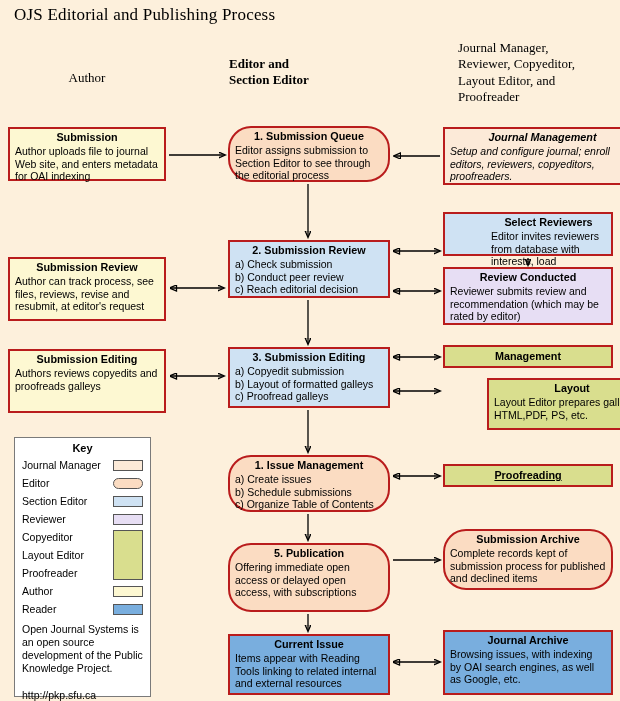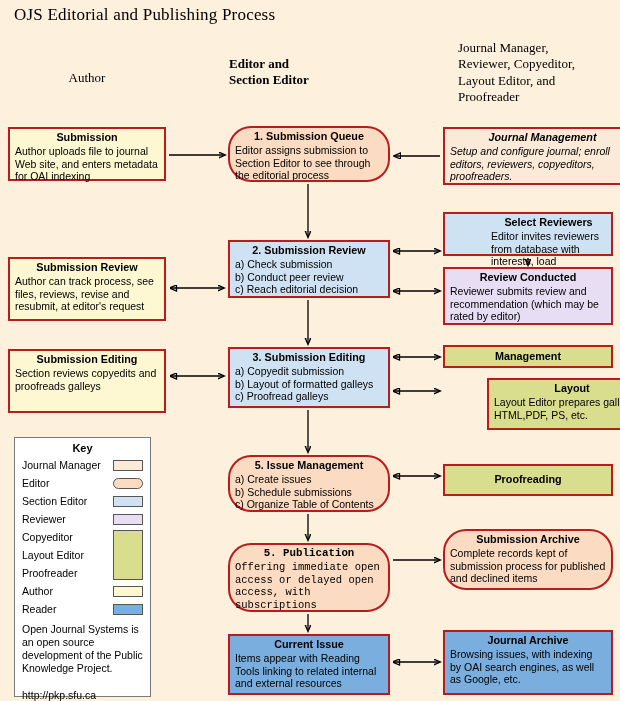--- a/index.html
+++ b/index.html
@@ -41,29 +41,29 @@
 
   
   .b-sub      { left:8px;  top:127px; width:158px; height:54px; }
   .b-subrev   { left:8px;  top:257px; width:158px; height:64px; }
   .b-subedit  { left:8px;  top:349px; width:158px; height:64px; }
   
   .b-q1 { left:228px; top:126px; width:162px; height:56px; }
   .b-q2 { left:228px; top:240px; width:162px; height:58px; }
   .b-q3 { left:228px; top:347px; width:162px; height:61px; }
   .b-q4 { left:228px; top:455px; width:162px; height:57px; }
-  .b-q5 { left:228px; top:543px; width:162px; height:69px;font-family:Liberation Mono, monospace; }
+  .b-q5 { left:228px; top:543px; width:162px; height:69px; }
   .b-ci { left:228px; top:634px; width:162px; height:61px; }
   
   .b-jmg  { left:443px; top:127px; width:199px; height:58px;font-style:italic; }
   .b-sr   { left:443px; top:212px; width:170px; height:44px;padding-left:46px; }
   .b-rc   { left:443px; top:267px; width:170px; height:58px; }
   .b-ce   { left:443px; top:345px; width:170px; height:23px; }
   .b-lay  { left:443px; top:378px; width:170px; height:52px;margin-left:44px; }
-  .b-pf   { left:443px; top:464px; width:170px; height:32px; }
+  .b-pf   { left:443px; top:464px; width:170px; height:23px;text-decoration:underline; }
   .b-sa   { left:443px; top:529px; width:170px; height:61px; }
   .b-ja   { left:443px; top:630px; width:170px; height:65px; }
 
   
   .key-box {
     position:absolute; left:14px; top:437px; width:137px; height:260px;
     background:#ffffff; border:1px solid #7a7a7a; box-sizing:border-box;
     padding:4px 7px; font-size:10.5px;
   }
   .key-title { text-align:center; font-weight:bold; font-size:11px; margin-bottom:2px; }
@@ -99,41 +99,41 @@
   <div class="box c-au b-sub">
     <div class="bt">Submission</div>
     <div class="bb">Author uploads file to journal Web site, and enters metadata for OAI indexing</div>
   </div>
   <div class="box c-au b-subrev">
     <div class="bt">Submission Review</div>
     <div class="bb">Author can track process, see files, reviews, revise and resubmit, at editor's request</div>
   </div>
   <div class="box c-au b-subedit">
     <div class="bt">Submission Editing</div>
-    <div class="bb">Section reviews copyedits and proofreads galleys</div>
+    <div class="bb">Authors reviews copyedits and proofreads galleys</div>
   </div>
 
   <div class="box c-ed b-q1">
     <div class="bt">1. Submission Queue</div>
     <div class="bb">Editor assigns submission to Section Editor to see through the editorial process</div>
   </div>
   <div class="box c-se b-q2">
     <div class="bt">2. Submission Review</div>
     <div class="bb">a) Check submission
 b) Conduct peer review
 c) Reach editorial decision</div>
   </div>
   <div class="box c-se b-q3">
     <div class="bt">3. Submission Editing</div>
     <div class="bb">a) Copyedit submission
 b) Layout of formatted galleys
 c) Proofread galleys</div>
   </div>
   <div class="box c-ed b-q4">
-    <div class="bt">5. Issue Management</div>
+    <div class="bt">1. Issue Management</div>
     <div class="bb">a) Create issues
 b) Schedule submissions
 c) Organize Table of Contents</div>
   </div>
   <div class="box c-ed b-q5">
     <div class="bt">5. Publication</div>
     <div class="bb">Offering immediate open access or delayed open access, with subscriptions</div>
   </div>
   <div class="box c-rd b-ci">
     <div class="bt">Current Issue</div>

